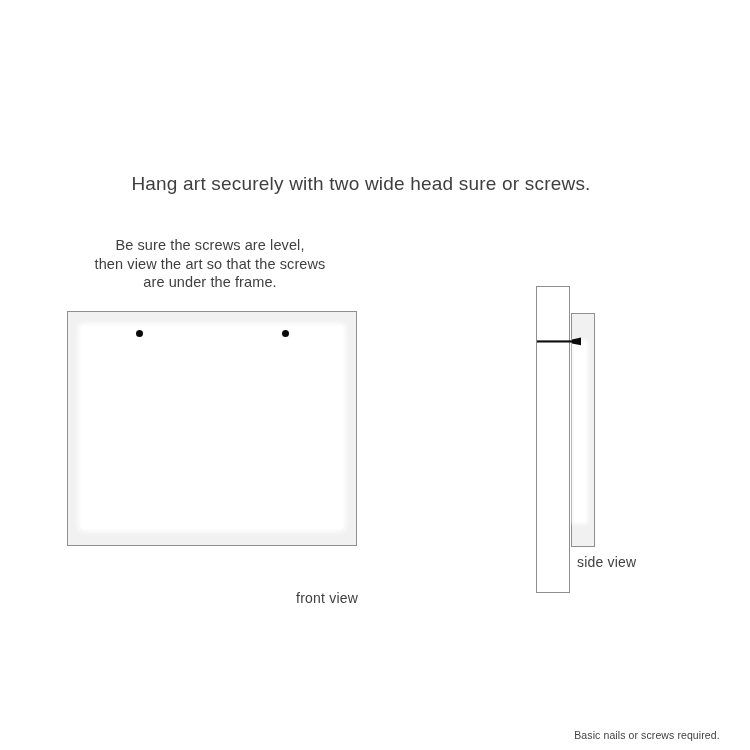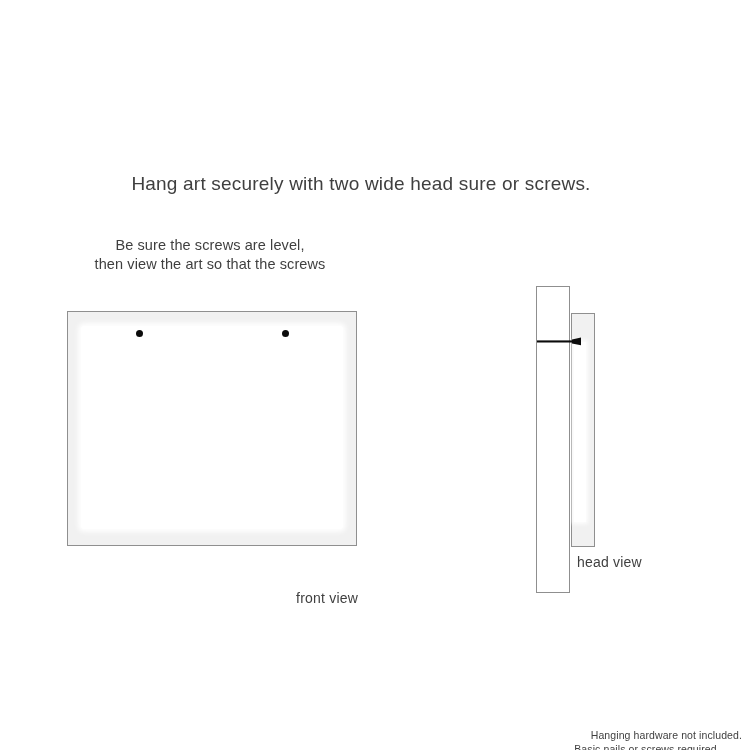--- a/index.html
+++ b/index.html
@@ -115,38 +115,38 @@
 </head>
 <body>
 
 <div id="canvas">
 
   <div class="page-title txt">Hang art securely with two wide head sure or screws.</div>
 
   <div class="instructions left txt">
     <div>Be sure the screws are level,</div>
     <div>then view the art so that the screws</div>
+    <div>are under the frame.</div>
   </div>
 
 
   <div class="front-frame">
     <div class="art-area"></div>
     <div class="nail-dot left"></div>
     <div class="nail-dot right"></div>
   </div>
   <div class="view-label front txt">front view</div>
 
   <div class="side-frame">
     <div class="canvas-strip"></div>
   </div>
   <div class="side-wall"></div>
   <svg class="side-nail" viewBox="0 0 46 9" xmlns="http://www.w3.org/2000/svg">
     <rect x="0" y="3.4" width="40" height="2.1" fill="#0b0b0b"></rect>
     <polygon points="35,2.4 44,0.6 44,8.2 35,6.4" fill="#0b0b0b"></polygon>
   </svg>
-  <div class="view-label side txt">head view</div>
+  <div class="view-label side txt">side view</div>
 
   <div class="footnote txt">
-    <div>Hanging hardware not included.</div>
     <div class="line2">Basic nails or screws required.</div>
   </div>
 
 </div>
 
 </body></html>

